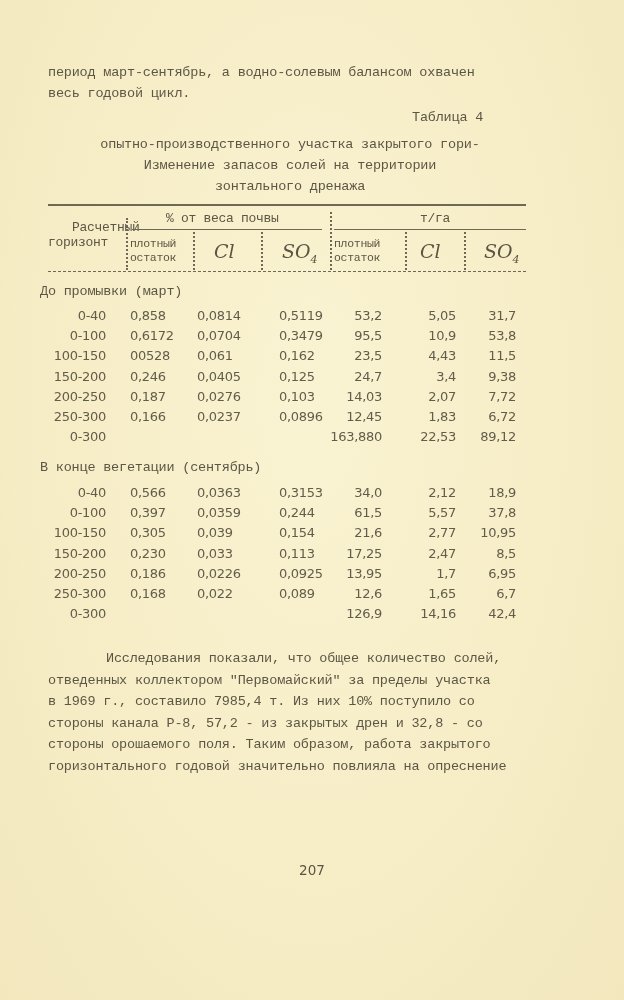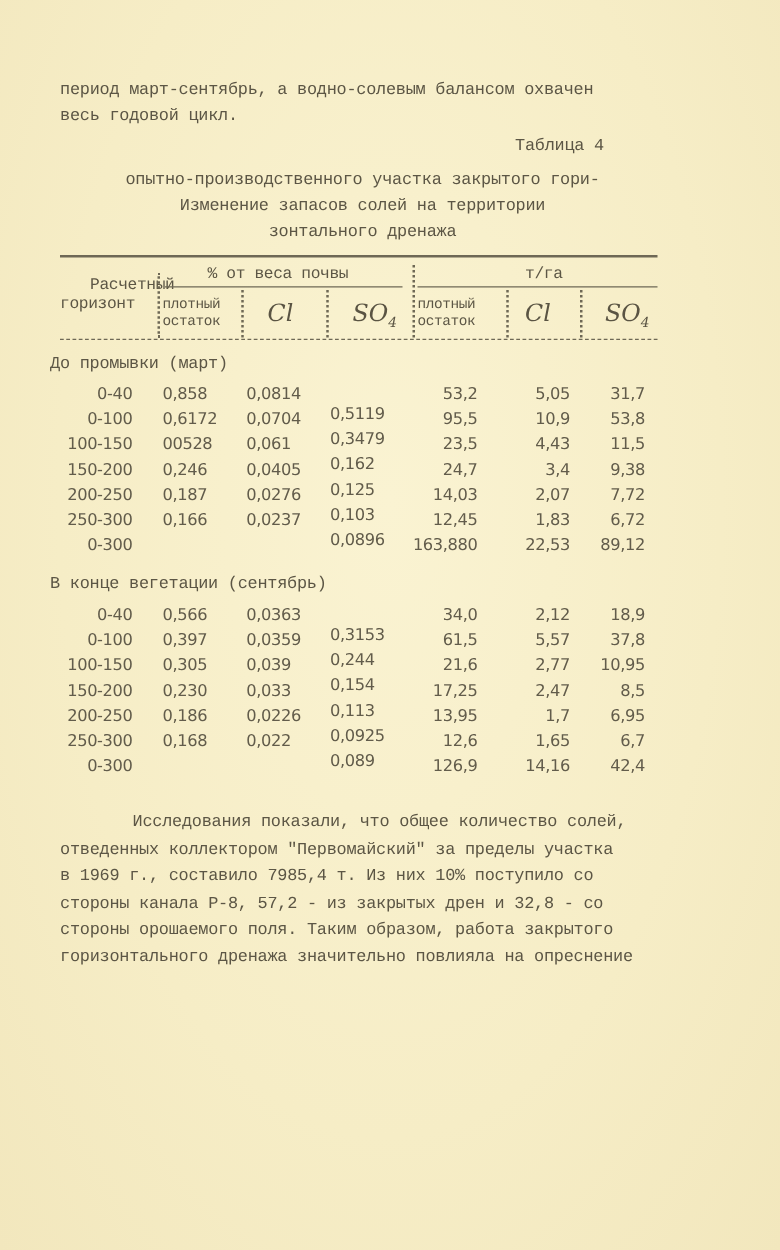--- a/index.html
+++ b/index.html
@@ -95,21 +95,21 @@
     height: 20px;
     font-family: "DejaVu Sans", sans-serif;
     font-size: 13px;
     letter-spacing: -0.3px;
     color: #625c4b;
   }
   .cell { position: absolute; top: 0; white-space: nowrap; }
   .c0 { left: 44px; width: 62px; text-align: right; }
   .c1 { left: 130px; }
   .c2 { left: 197px; }
-  .c3 { left: 264px; margin-top: 16px; }
+  .c3 { left: 279px; }
   .c4 { left: 328px; width: 54px; text-align: right; }
   .c5 { left: 408px; width: 48px; text-align: right; }
   .c6 { left: 470px; width: 46px; text-align: right; }
   .para-bottom {
     position: absolute;
     left: 48px;
     top: 648px;
     width: 510px;
     font-size: 13.5px;
     line-height: 21.5px;
@@ -313,16 +313,17 @@
         <span class="cell c6">42,4</span>
       </div>
     </div>
 
   <div class="para-bottom">
     <div><span class="indent"></span><span>Исследования показали, что общее количество солей,</span></div>
     <div>отведенных коллектором "Первомайский" за пределы участка</div>
     <div>в 1969 г., составило 7985,4 т. Из них 10% поступило со</div>
     <div>стороны канала Р-8, 57,2 - из закрытых дрен и 32,8 - со</div>
     <div>стороны орошаемого поля. Таким образом, работа закрытого</div>
-    <div>горизонтального дренажа значительно повлияла на опреснение</div>
+    <div>горизонтального годовой значительно повлияла на опреснение</div>
   </div>
 
+  <div class="page-number">207</div>
 </div>
 
 </body></html>

